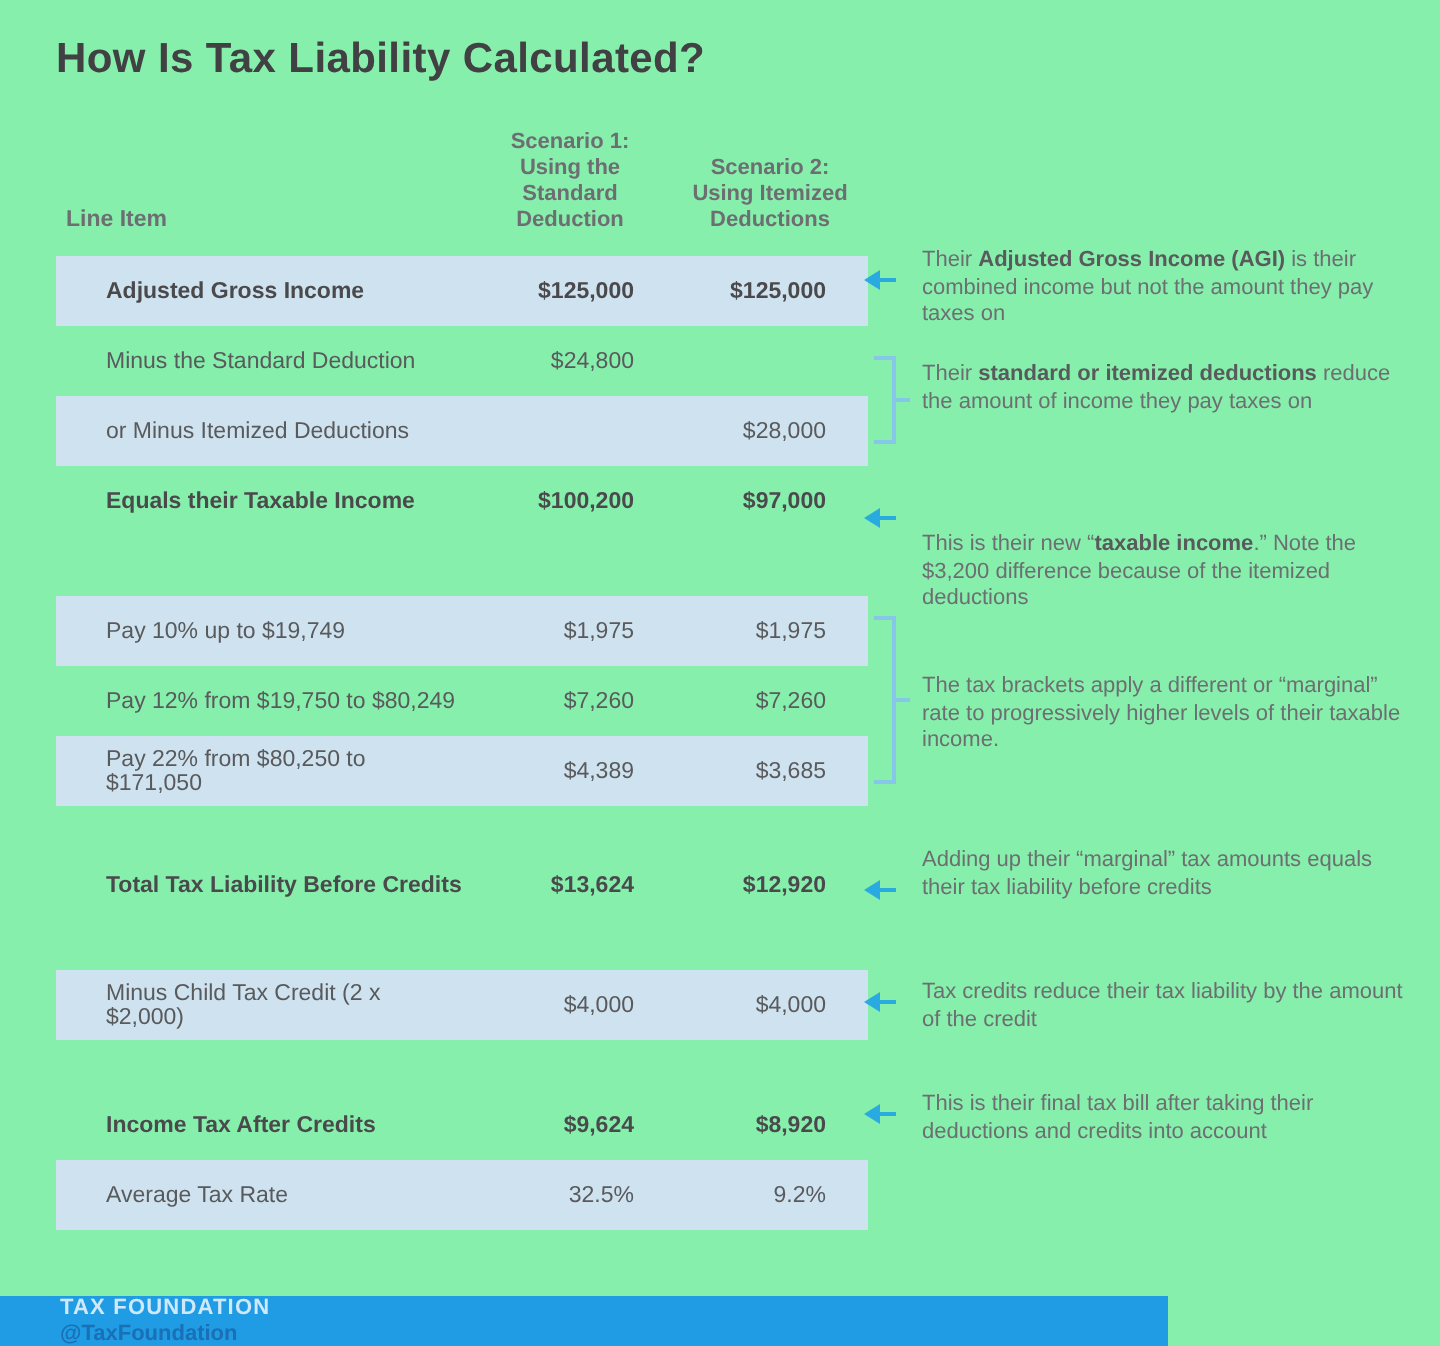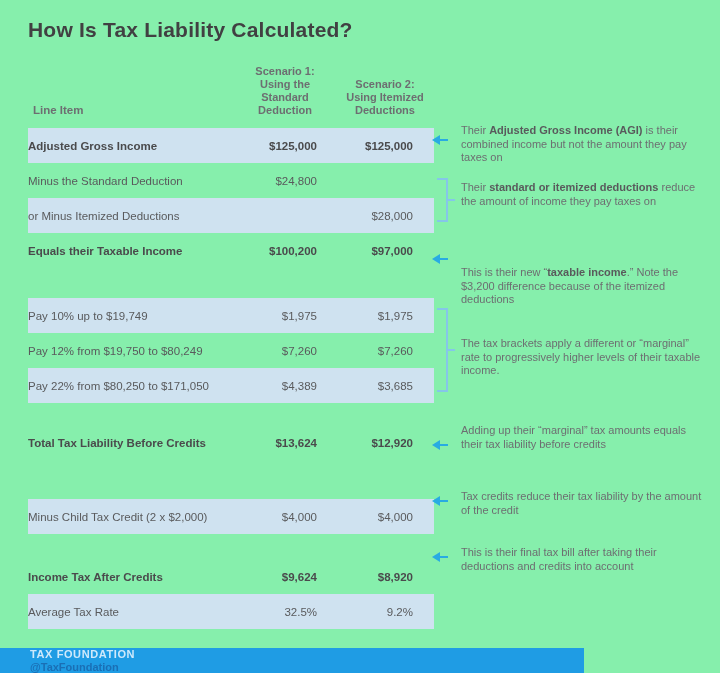--- a/index.html
+++ b/index.html
@@ -11,21 +11,21 @@
 
   
   .colhead{position:absolute;font-size:11px;font-weight:700;color:#6d6e71;line-height:13px;text-align:center;white-space:pre-line;}
   #head-s1{left:237px;top:65px;width:96px;}
   #head-s2{left:333px;top:78px;width:104px;}
   #head-lineitem{position:absolute;left:33px;top:104px;font-size:11.5px;font-weight:700;color:#6d6e71;}
 
   
   #table{position:absolute;left:28px;top:128px;width:406px;}
   .section{margin:0;}
-  .trow{display:flex;align-items:center;height:35px;padding-left:0;box-sizing:border-box;font-size:11.5px;color:#595a5c;}
+  .trow{display:flex;align-items:center;height:35px;padding-left:25px;box-sizing:border-box;font-size:11.5px;color:#595a5c;}
   .trow.hl{background:#cfe2f0;}
   .trow.bold{font-weight:700;color:#4a4a4c;}
   .cell-label{flex:1;text-align:left;}
   .cell-s1{width:86px;text-align:right;}
   .cell-s2{width:96px;text-align:right;}
   .cell-spacer{width:21px;}
 
   
   .anno-text{position:absolute;left:461px;width:248px;font-size:11px;line-height:13.5px;color:#6d6e71;}
   .anno-text .b{font-weight:700;color:#595a5c;}
@@ -105,21 +105,21 @@
         </div>
       </div>
       <div class="section" style="margin-top: 22px;">
         <div class="trow bold">
           <span class="cell-label">Total Tax Liability Before Credits</span>
           <span class="cell-s1">$13,624</span>
           <span class="cell-s2">$12,920</span>
           <span class="cell-spacer"></span>
         </div>
       </div>
-      <div class="section" style="margin-top: 39px;">
+      <div class="section" style="margin-top: 25px;">
         <div class="trow hl">
           <span class="cell-label">Minus Child Tax Credit (2 x $2,000)</span>
           <span class="cell-s1">$4,000</span>
           <span class="cell-s2">$4,000</span>
           <span class="cell-spacer"></span>
         </div>
       </div>
       <div class="section" style="margin-top: 25px;">
         <div class="trow bold">
           <span class="cell-label">Income Tax After Credits</span>

